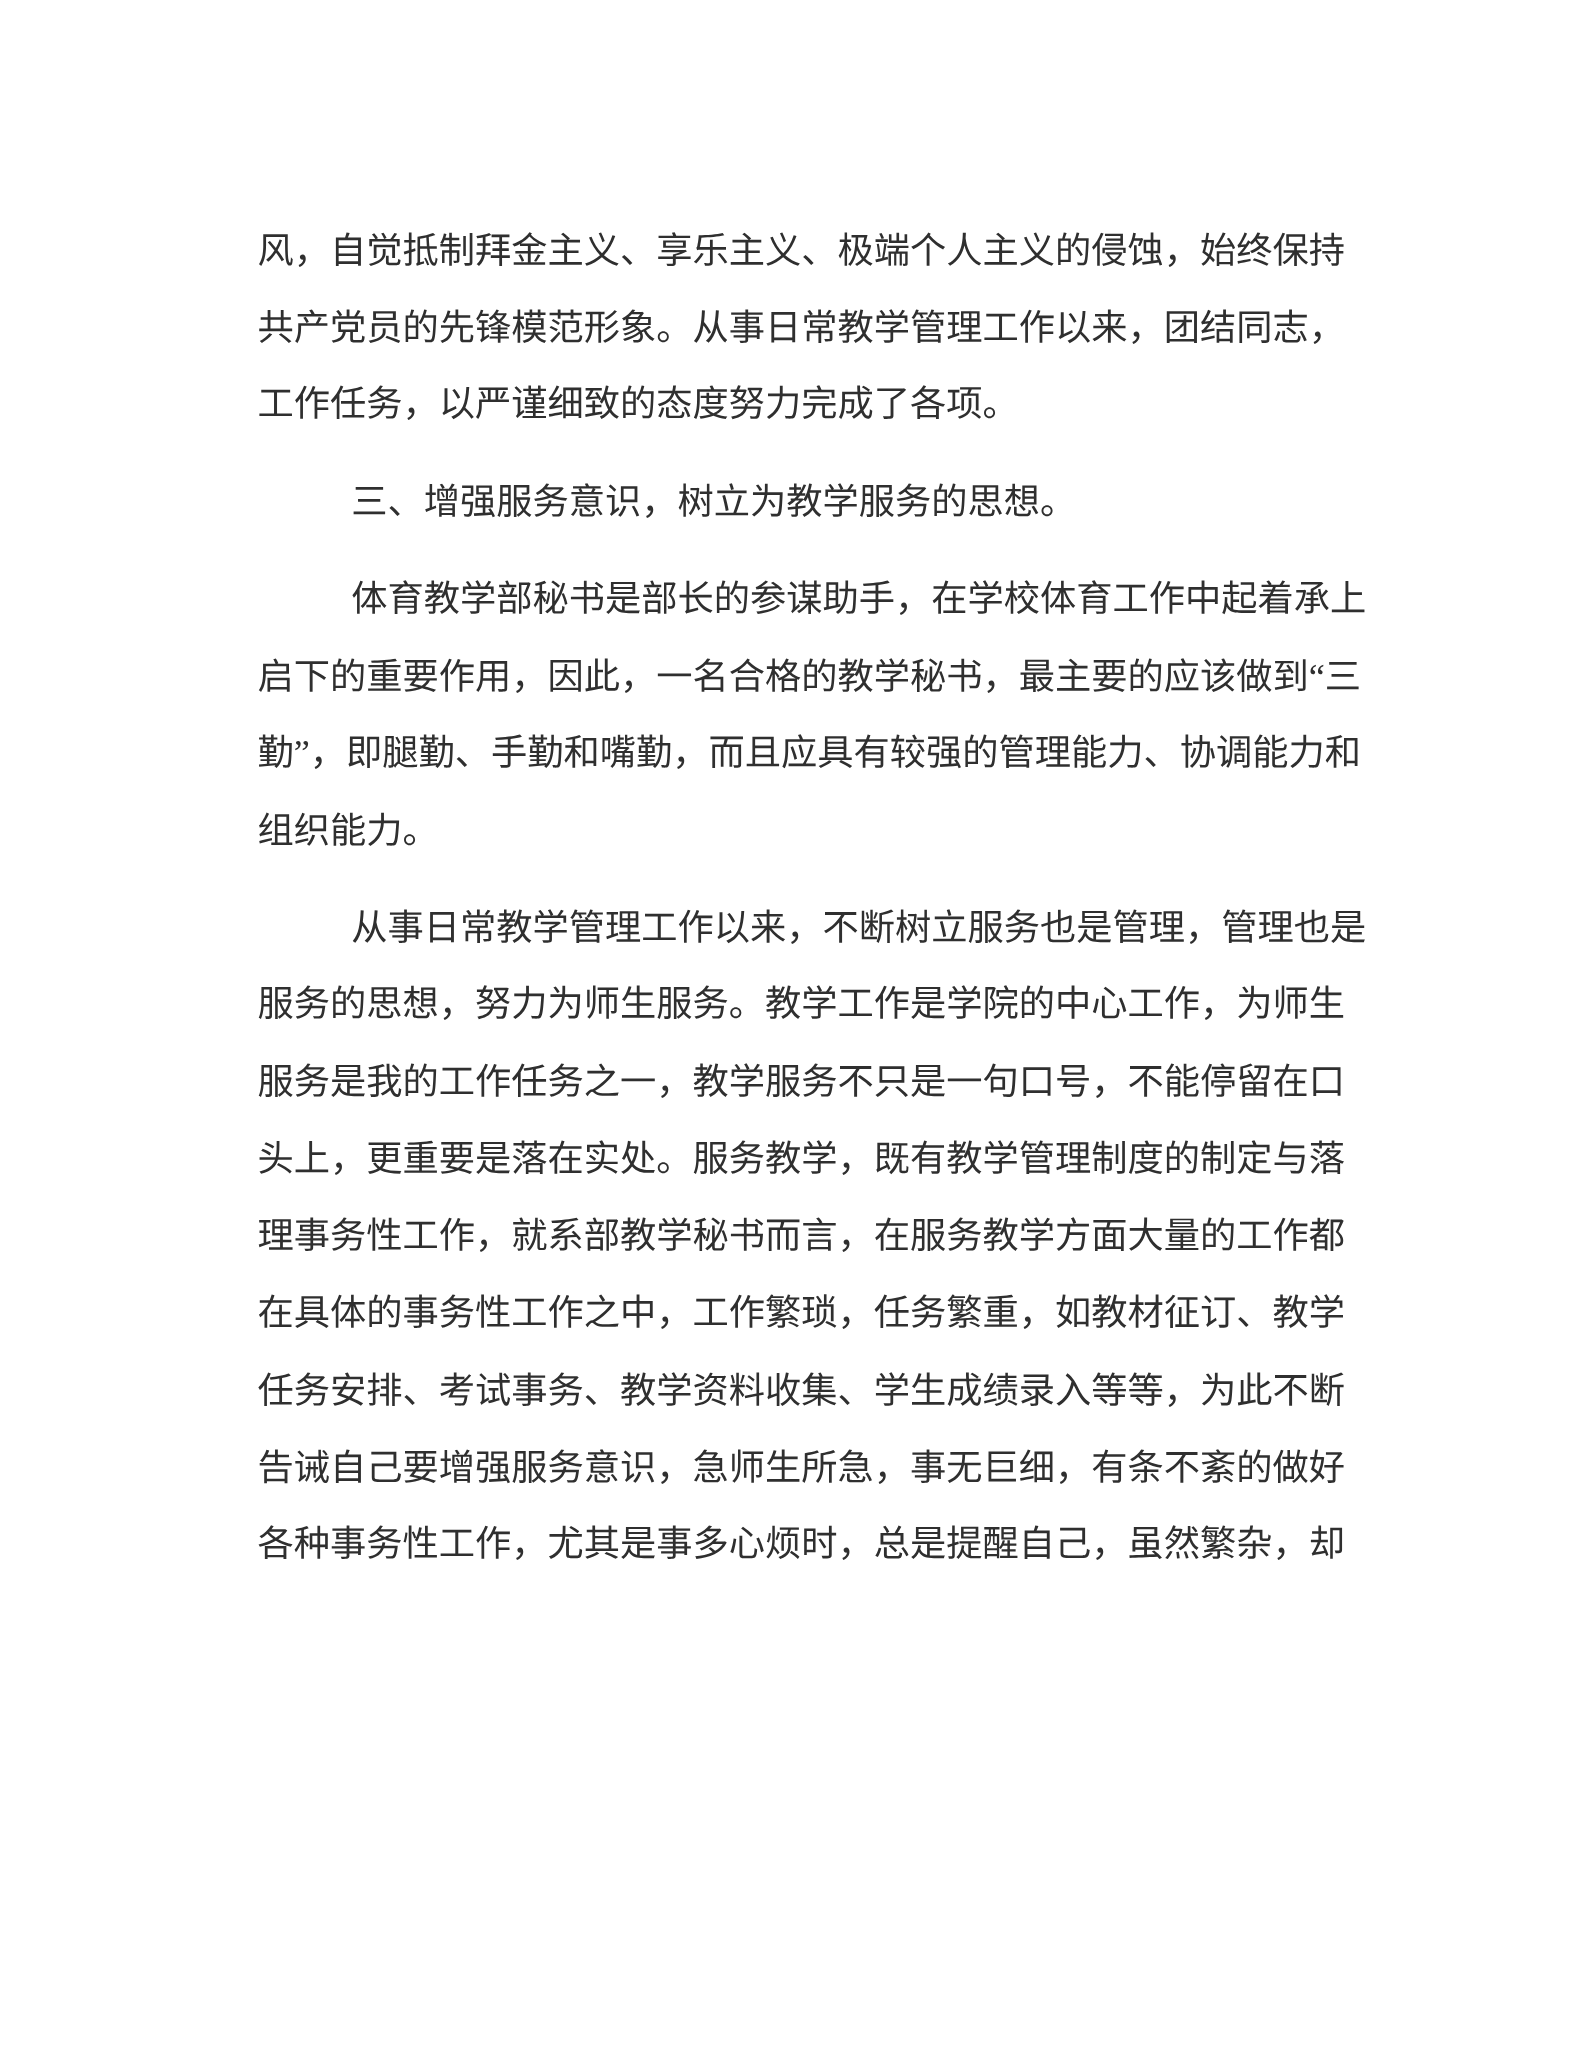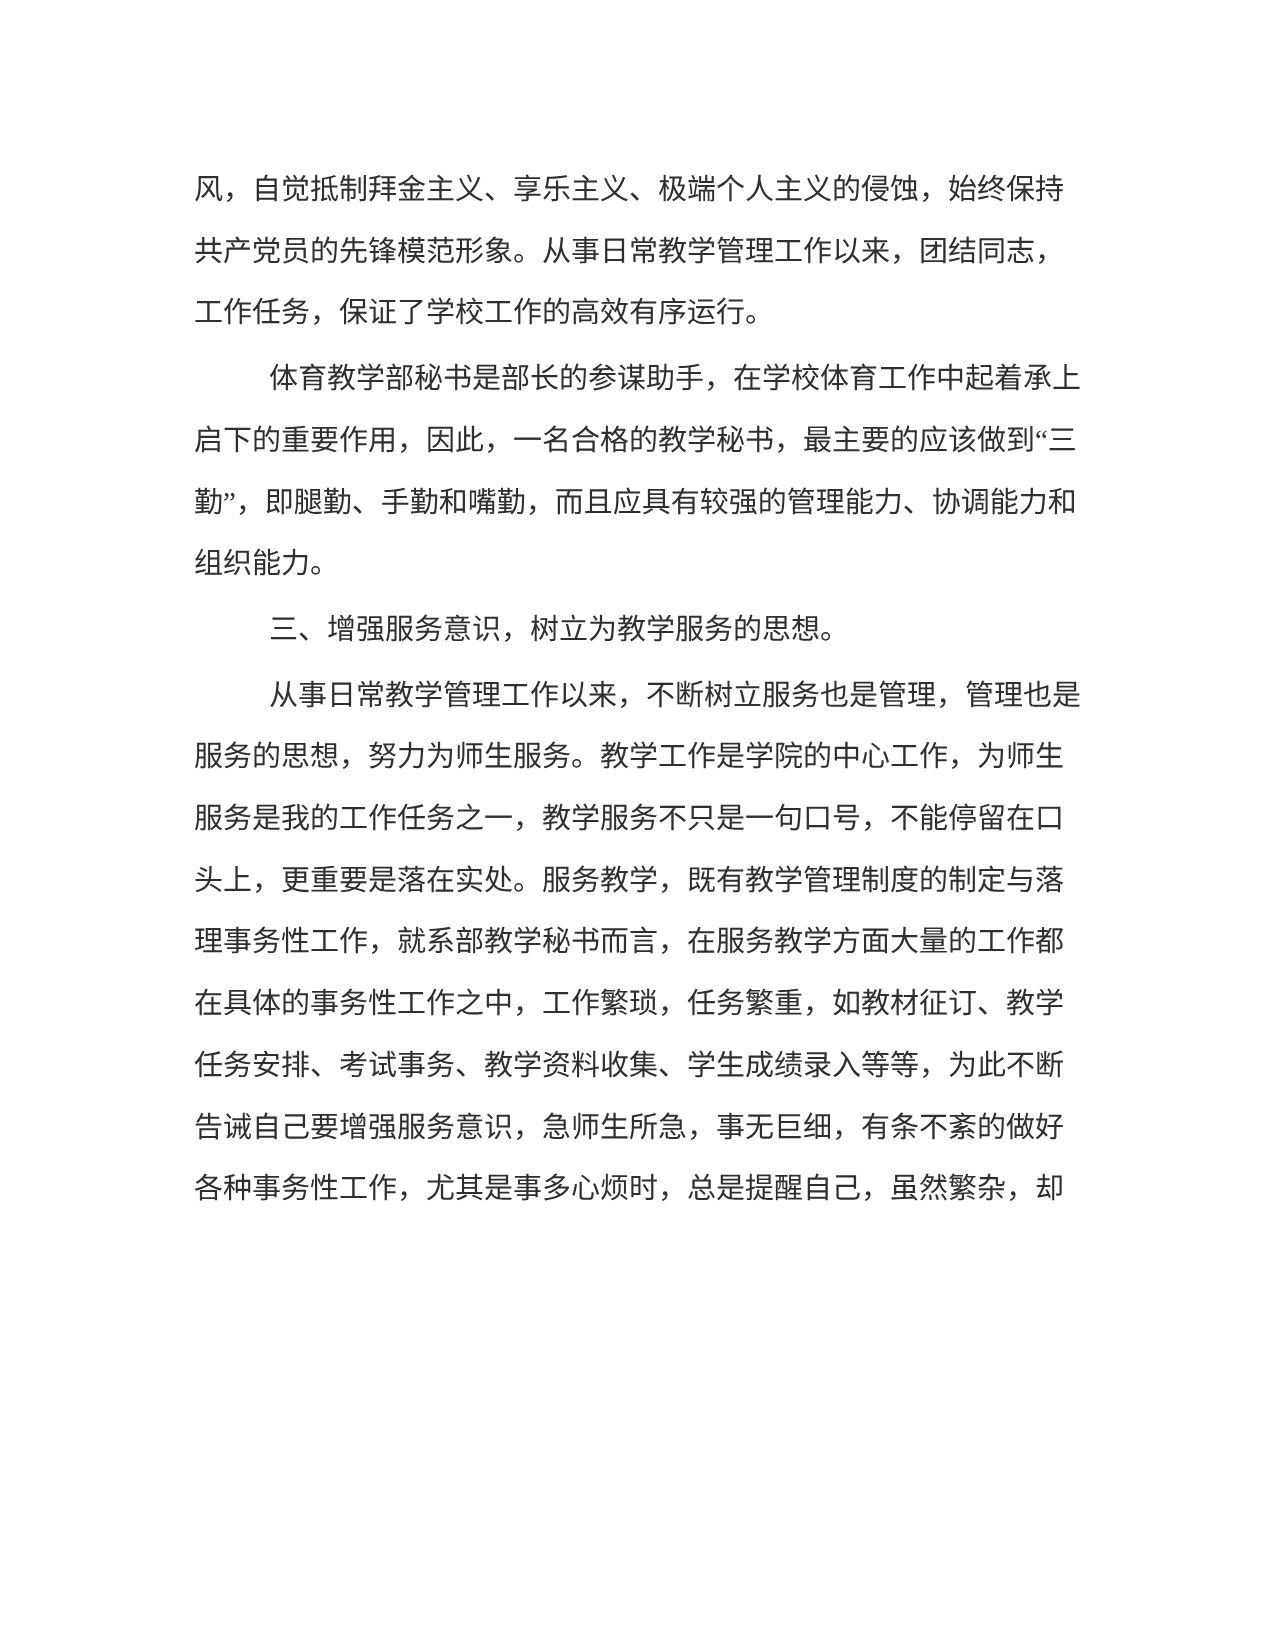--- a/index.html
+++ b/index.html
@@ -14,21 +14,21 @@
     background: #ffffff;
     overflow: hidden;
   }
   .content {
     position: absolute;
     left: 190px;
     top: 155px;
     width: 930px;
   }
   .para {
-    margin: 4px;
+    margin: 16px;
     padding: 0;
   }
   .line {
     font-family: "Liberation Serif", "DejaVu Serif", serif;
     font-size: 29px;
     line-height: 61.7px;
     font-weight: 400;
     color: #2f2f2f;
     white-space: nowrap;
     letter-spacing: 0;
@@ -39,32 +39,32 @@
 </style>
 </head>
 <body>
 
 <div class="page">
   <div class="content">
 
     <div class="para">
       <div class="line">风，自觉抵制拜金主义、享乐主义、极端个人主义的侵蚀，始终保持</div>
       <div class="line">共产党员的先锋模范形象。从事日常教学管理工作以来，团结同志，</div>
-      <div class="line">工作任务，保证了学校工作的高效有序运行。</div>
+      <div class="line">工作任务，以严谨细致的态度努力完成了各项。</div>
+    </div>
+
+    <div class="para indent">
+      <div class="line">三、增强服务意识，树立为教学服务的思想。</div>
     </div>
 
     <div class="para indent">
       <div class="line">体育教学部秘书是部长的参谋助手，在学校体育工作中起着承上</div>
       <div class="line">启下的重要作用，因此，一名合格的教学秘书，最主要的应该做到“三</div>
       <div class="line">勤”，即腿勤、手勤和嘴勤，而且应具有较强的管理能力、协调能力和</div>
       <div class="line">组织能力。</div>
-    </div>
-
-    <div class="para indent">
-      <div class="line">三、增强服务意识，树立为教学服务的思想。</div>
     </div>
 
     <div class="para indent">
       <div class="line">从事日常教学管理工作以来，不断树立服务也是管理，管理也是</div>
       <div class="line">服务的思想，努力为师生服务。教学工作是学院的中心工作，为师生</div>
       <div class="line">服务是我的工作任务之一，教学服务不只是一句口号，不能停留在口</div>
       <div class="line">头上，更重要是落在实处。服务教学，既有教学管理制度的制定与落</div>
       <div class="line">理事务性工作，就系部教学秘书而言，在服务教学方面大量的工作都</div>
       <div class="line">在具体的事务性工作之中，工作繁琐，任务繁重，如教材征订、教学</div>
       <div class="line">任务安排、考试事务、教学资料收集、学生成绩录入等等，为此不断</div>

